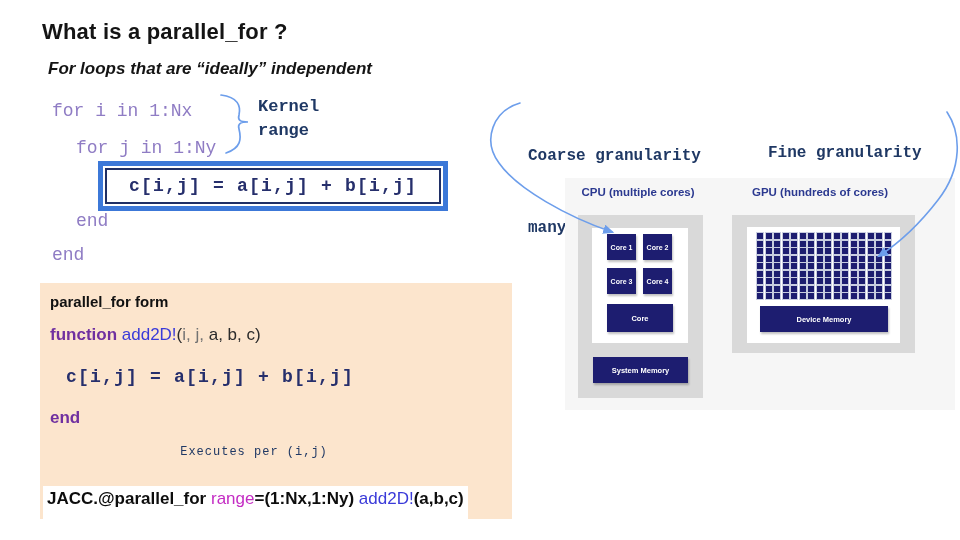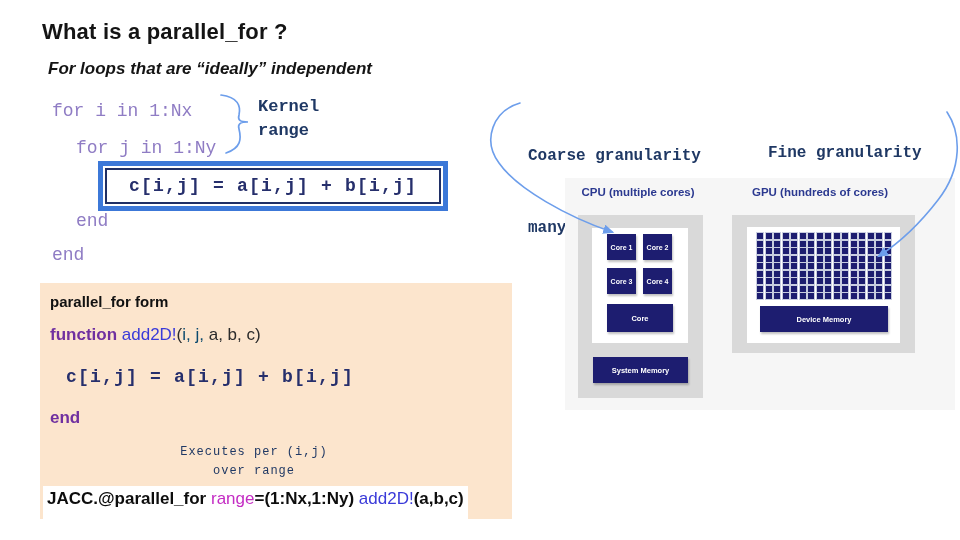--- a/index.html
+++ b/index.html
@@ -22,21 +22,21 @@
 
   .stmt-box { position:absolute; left:98px; top:161px; width:350px; height:50px; background:#ffffff; border:5px solid #3c78d8; }
   .stmt-inner { position:absolute; left:2px; right:2px; top:2px; bottom:2px; border:2px solid #1f2f66; display:flex; align-items:center; justify-content:center; }
   .stmt-text { font-family:"Liberation Mono",monospace; font-weight:bold; font-size:18px; letter-spacing:1.2px; color:#262f6c; white-space:pre; }
 
   .pf-box { position:absolute; left:40px; top:283px; width:472px; height:236px; background:#fce5cd; }
   .pf-heading { position:absolute; left:10px; top:10px; font-size:15px; font-weight:bold; color:#111111; }
   .pf-fn-line { position:absolute; left:10px; top:42px; font-size:17px; color:#2b2b2b; white-space:pre; }
   .kw-purple { color:#7030a0; font-weight:bold; }
   .fn-blue { color:#3a3ad9; }
-  .args-red { color:#0c4a6e; }
+  .args-red { color:#737373; }
   .pf-body { position:absolute; left:26px; top:84px; font-family:"Liberation Mono",monospace; font-weight:bold; font-size:18px; letter-spacing:1.2px; color:#262f6c; white-space:pre; }
   .pf-end { position:absolute; left:10px; top:125px; font-size:17px; font-weight:bold; color:#7030a0; }
   .pf-note { position:absolute; left:0; width:428px; text-align:center; font-family:"Liberation Mono",monospace; font-size:12px; letter-spacing:1px; color:#1f3864; }
   .pf-note1 { top:162px; }
   .pf-note2 { top:181px; }
   .jacc-line { position:absolute; left:3px; top:203px; height:40px; line-height:26px; background:#ffffff; padding:0 4px; font-size:17px; font-weight:bold; color:#0d0d0d; white-space:pre; }
   .range-magenta { color:#c42cc4; font-weight:normal; }
   .jacc-fn { color:#3a3ad9; font-weight:normal; }
 
   .gran { position:absolute; font-family:"Liberation Mono",monospace; font-weight:bold; font-size:16px; line-height:24px; color:#1f3864; white-space:pre; }
@@ -89,21 +89,20 @@
 
   <div class="end-inner mono">end</div>
   <div class="end-outer mono">end</div>
 
   <div class="pf-box">
     <div class="pf-heading">parallel_for form</div>
     <div class="pf-fn-line"><span class="kw-purple">function </span><span class="fn-blue">add2D!</span><span>(</span><span class="args-red">i, j,</span><span> a, b, c)</span></div>
     <div class="pf-body">c[i,j] = a[i,j] + b[i,j]</div>
     <div class="pf-end">end</div>
     <div class="pf-note pf-note1">Executes per (i,j)</div>
-    <div class="pf-note pf-note2">over range</div>
     <div class="jacc-line"><span>JACC.@parallel_for </span><span class="range-magenta">range</span><span>=(1:Nx,1:Ny) </span><span class="jacc-fn">add2D!</span><span>(a,b,c)</span></div>
   </div>
 
   <div class="gran gran-coarse">
     <div>Coarse granularity</div>
     <div>many (i,j) per core</div>
   </div>
   <div class="gran gran-fine">
     <div>Fine granularity</div>
     <div>one (i,j) per</div>

